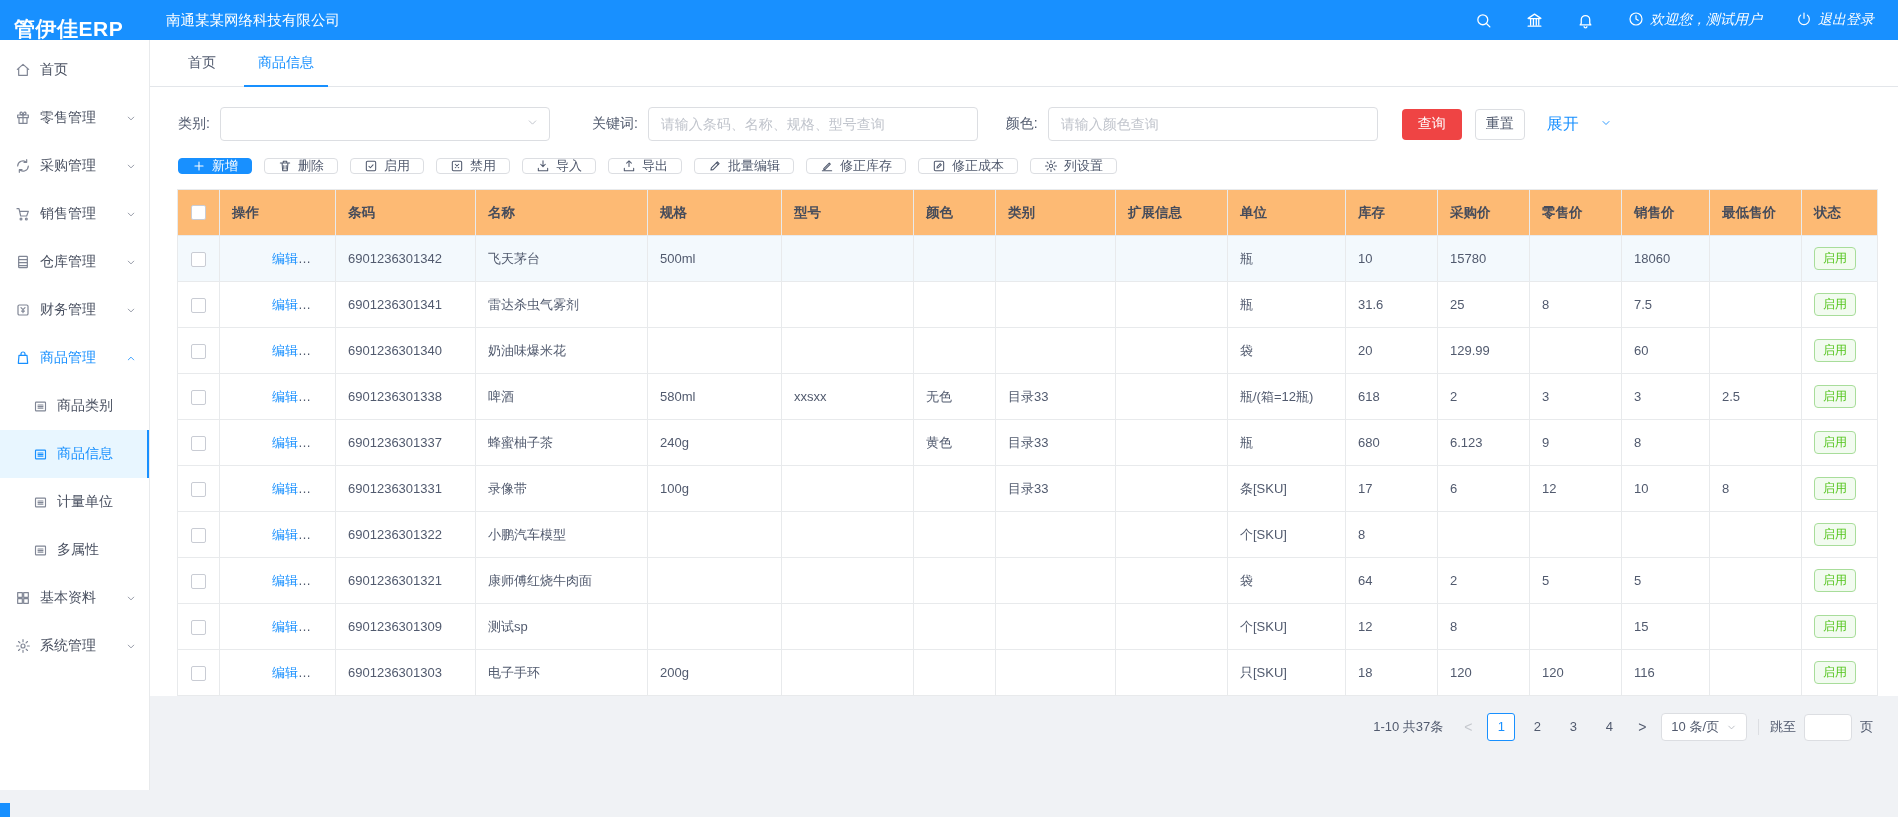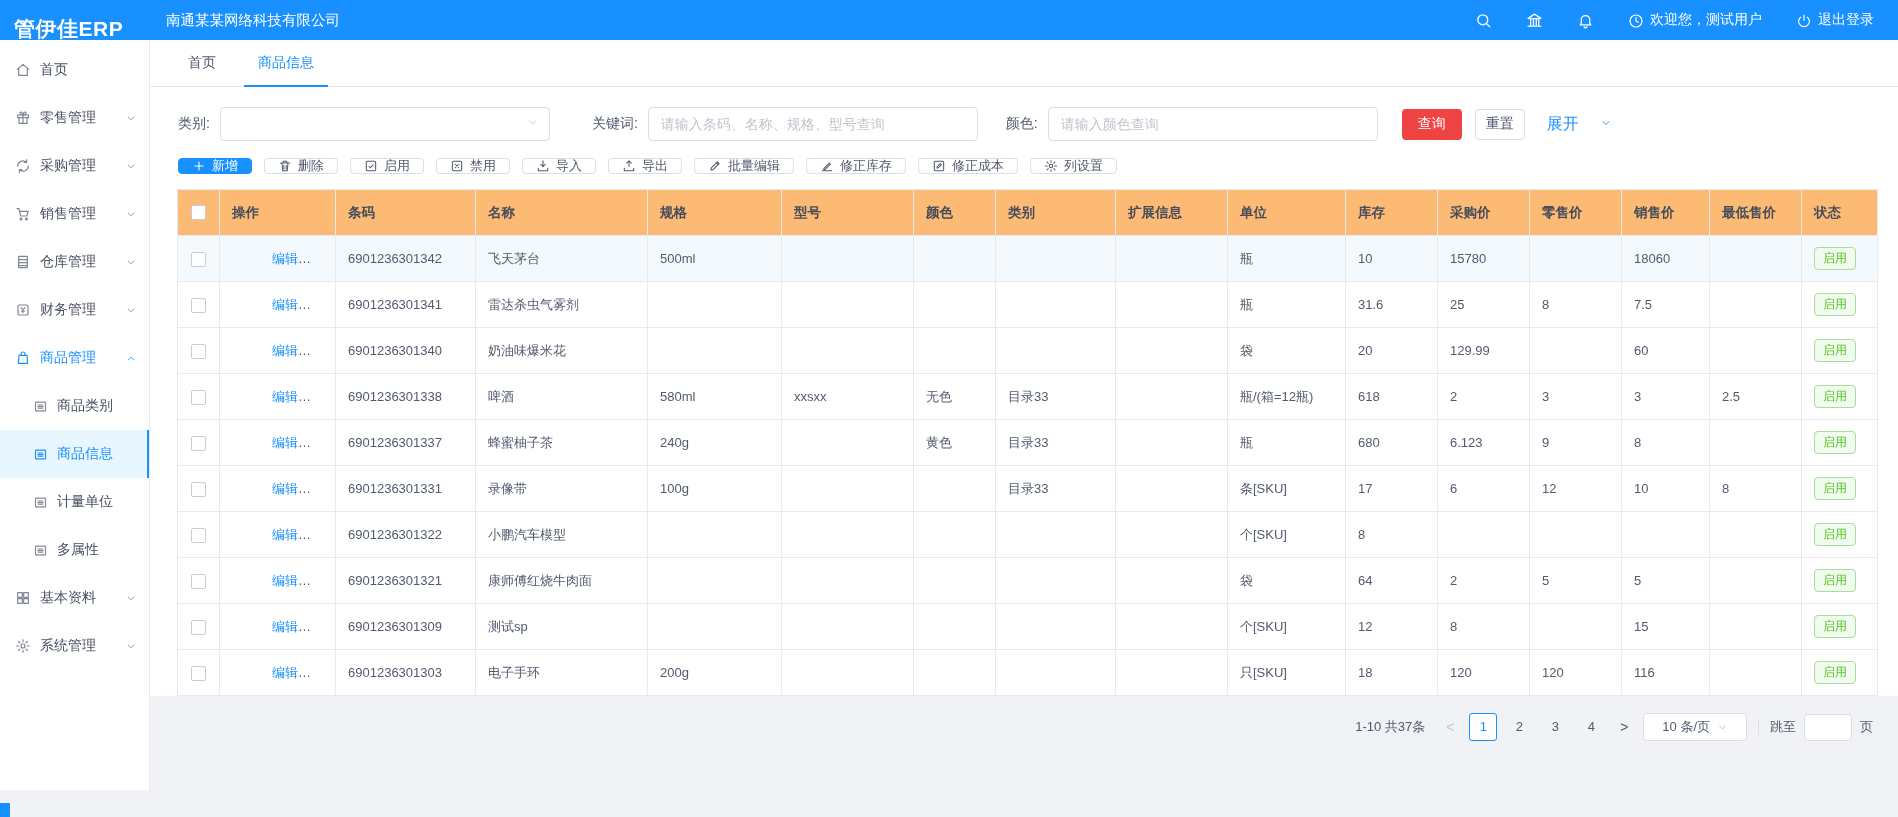--- a/index.html
+++ b/index.html
@@ -11,21 +11,21 @@
   }
   .app { height:790px; display:flex; flex-direction:column; background:#fff; }
 
   
   .topbar { flex:0 0 40px; height:40px; background:#1890ff; display:flex; align-items:center; color:#fff; }
   .logo { width:150px; padding-left:14px; font-size:21px; font-weight:bold; letter-spacing:.5px; white-space:nowrap;margin-top:17px; }
   .company { margin-left:16px; font-size:14.5px; }
   .topbar-right { margin-left:auto; display:flex; align-items:center; gap:34px; padding-right:24px; font-size:14px; }
   .tb-ic { display:flex; align-items:center; cursor:pointer; }
   .tb-ic .icn { width:17px; height:17px; }
-  .welcome, .logout { display:flex; align-items:flex-end; gap:6px; cursor:pointer; white-space:nowrap; }
+  .welcome, .logout { display:flex; align-items:flex-start; gap:6px; cursor:pointer; white-space:nowrap;font-style:italic; }
   .welcome .icn, .logout .icn { width:16px; height:16px; }
 
   .layout { flex:1; display:flex; min-height:0; }
 
   
   .sidebar { flex:0 0 150px; width:150px; background:#fff; border-right:1px solid #e8eaec; padding-top:6px; overflow:hidden; }
   .side-item, .side-sub { height:48px; display:flex; align-items:center; gap:9px; font-size:14px; color:#495060; cursor:pointer; }
   .side-item { padding:0 10px 0 15px; }
   .side-sub  { padding:0 10px 0 33px; }
   .side-item .icn { width:16px; height:16px; color:#808695; flex:0 0 16px; }
@@ -84,21 +84,21 @@
 
   
   .footer-area { flex:1; background:#f0f2f5; display:flex; justify-content:flex-end; align-items:flex-start;
                  padding:17px 25px 0 0; }
   .pager { display:flex; align-items:center; gap:8px; font-size:13px; color:#515a6e; }
   .pg-total { margin-right:6px; }
   .pg-arrow { width:22px; text-align:center; color:#c5c8ce; cursor:pointer; font-size:14px; }
   .pg-arrow.next { color:#515a6e; }
   .pg-page { min-width:28px; height:28px; line-height:28px; text-align:center; border-radius:3px; cursor:pointer; }
   .pg-page.current { border:1px solid #1890ff; color:#1890ff; background:#fff; line-height:26px; }
-  .pg-size { height:28px; display:flex; align-items:center; gap:7px; padding:0 18px; background:#fff;
+  .pg-size { height:28px; display:flex; align-items:center; gap:7px; padding:0 9px; background:#fff;
              border:1px solid #dcdee2; border-radius:4px; cursor:pointer; }
   .pg-size .icn { width:11px; height:11px; color:#b0b4bb; }
   .pg-sep { width:1px; height:16px; background:#dcdee2; margin:0 3px; }
   .pg-jump-input { width:48px; height:27px; border:1px solid #dcdee2; border-radius:4px; outline:none;
                    font-family:inherit; font-size:13px; text-align:center; }
   .bottom-strip { height:27px; background:#f0f2f5; position:relative; }
   .corner-square { position:absolute; left:0; bottom:0; width:10px; height:14px; background:#1890ff; }
   .icn { display:inline-block; }
 </style>
 </head>

